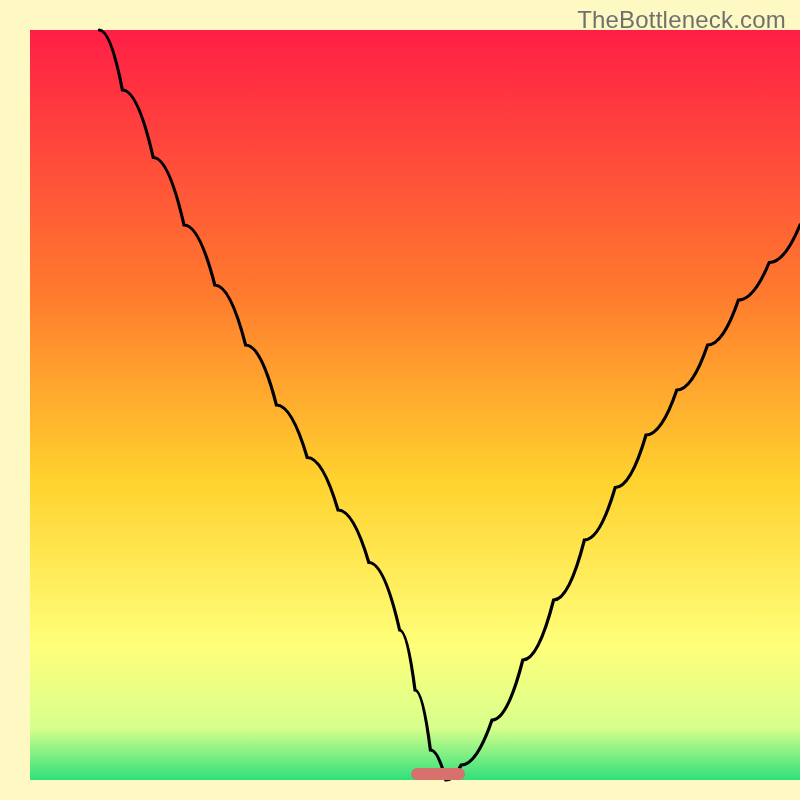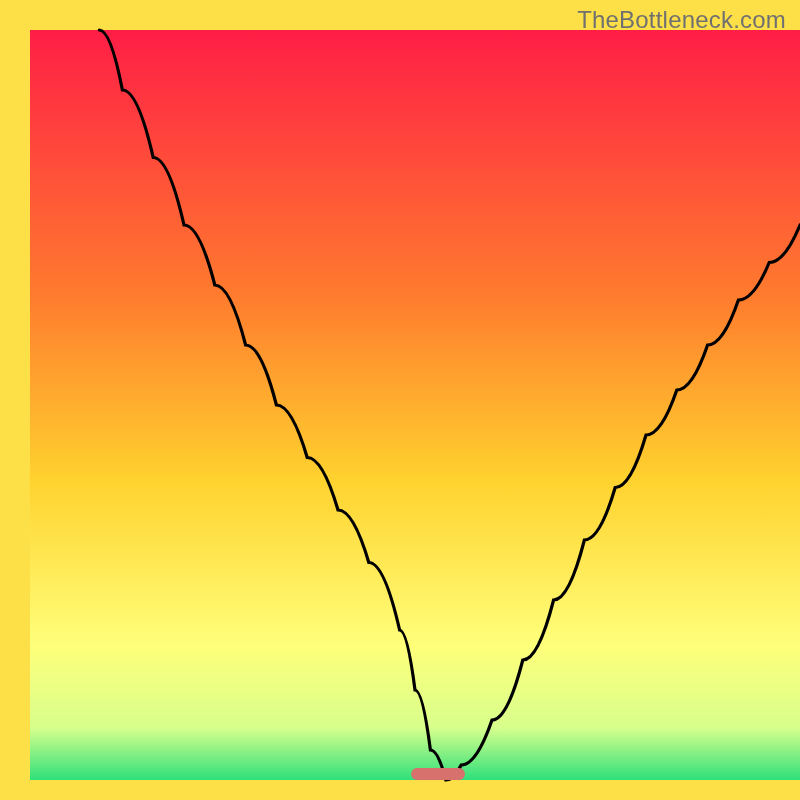--- a/index.html
+++ b/index.html
@@ -8,21 +8,21 @@
     width: 800px;
     height: 800px;
     background: #000;
     overflow: hidden;
     font-family: Arial, Helvetica, sans-serif;
   }
   .frame {
     position: relative;
     width: 800px;
     height: 800px;
-    background: #fde047;
+    background: #fef9c3;
     text-align: right;
   }
   .watermark {
     position: absolute;
     top: 6px;
     right: 14px;
     color: #707070;
     font-size: 24px;
     font-weight: 500;
     letter-spacing: 0.2px;

